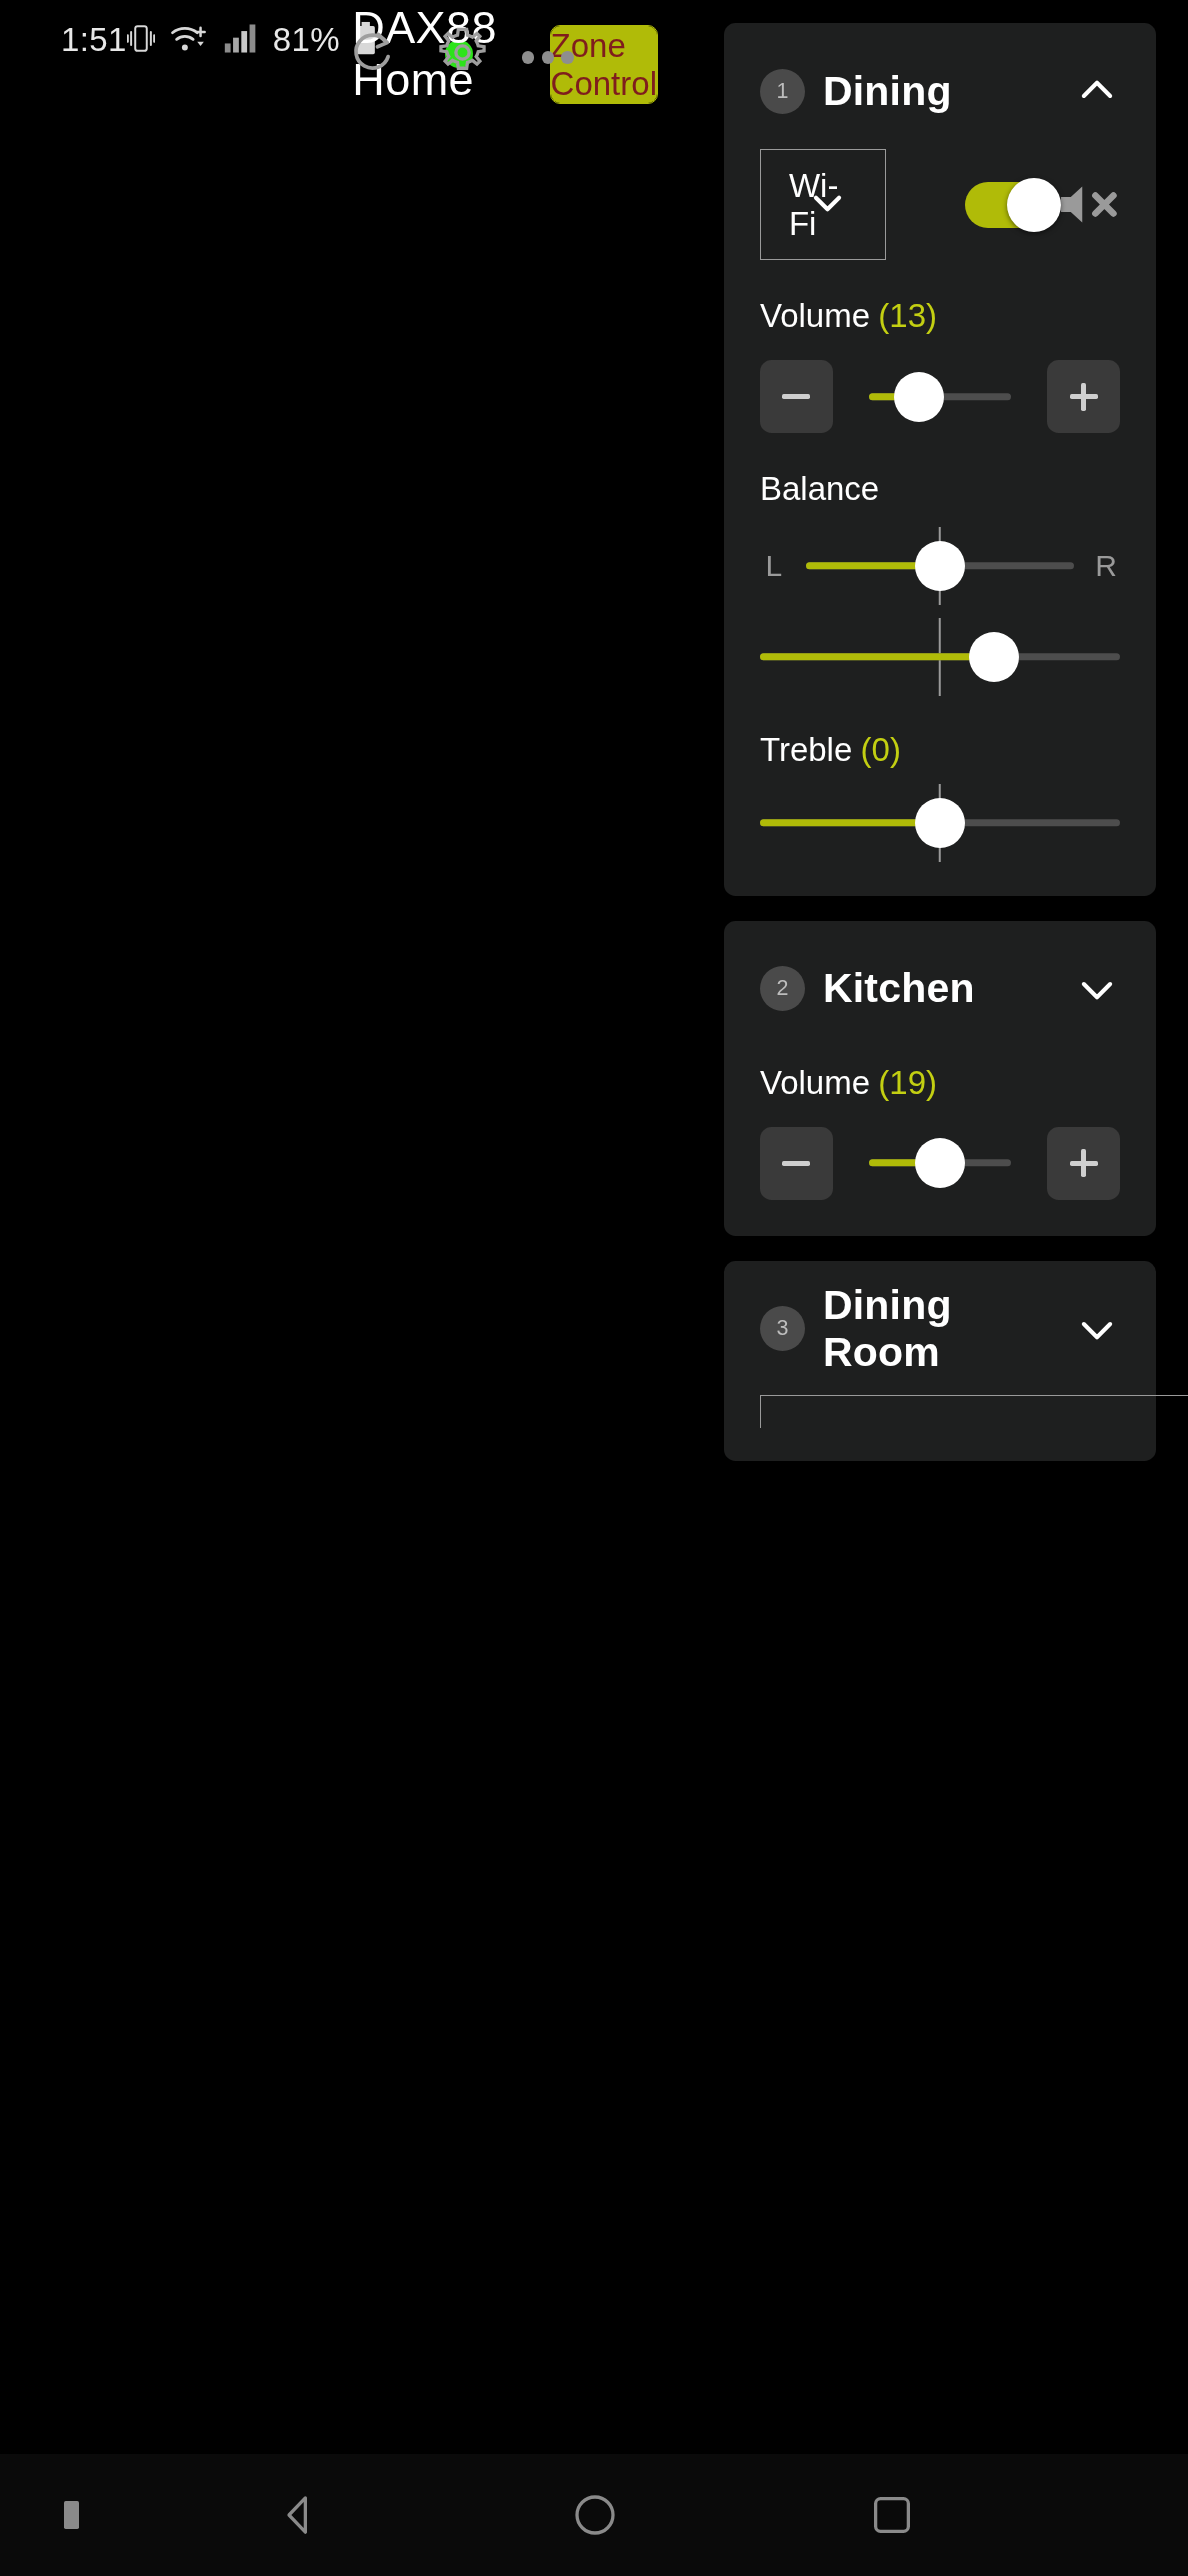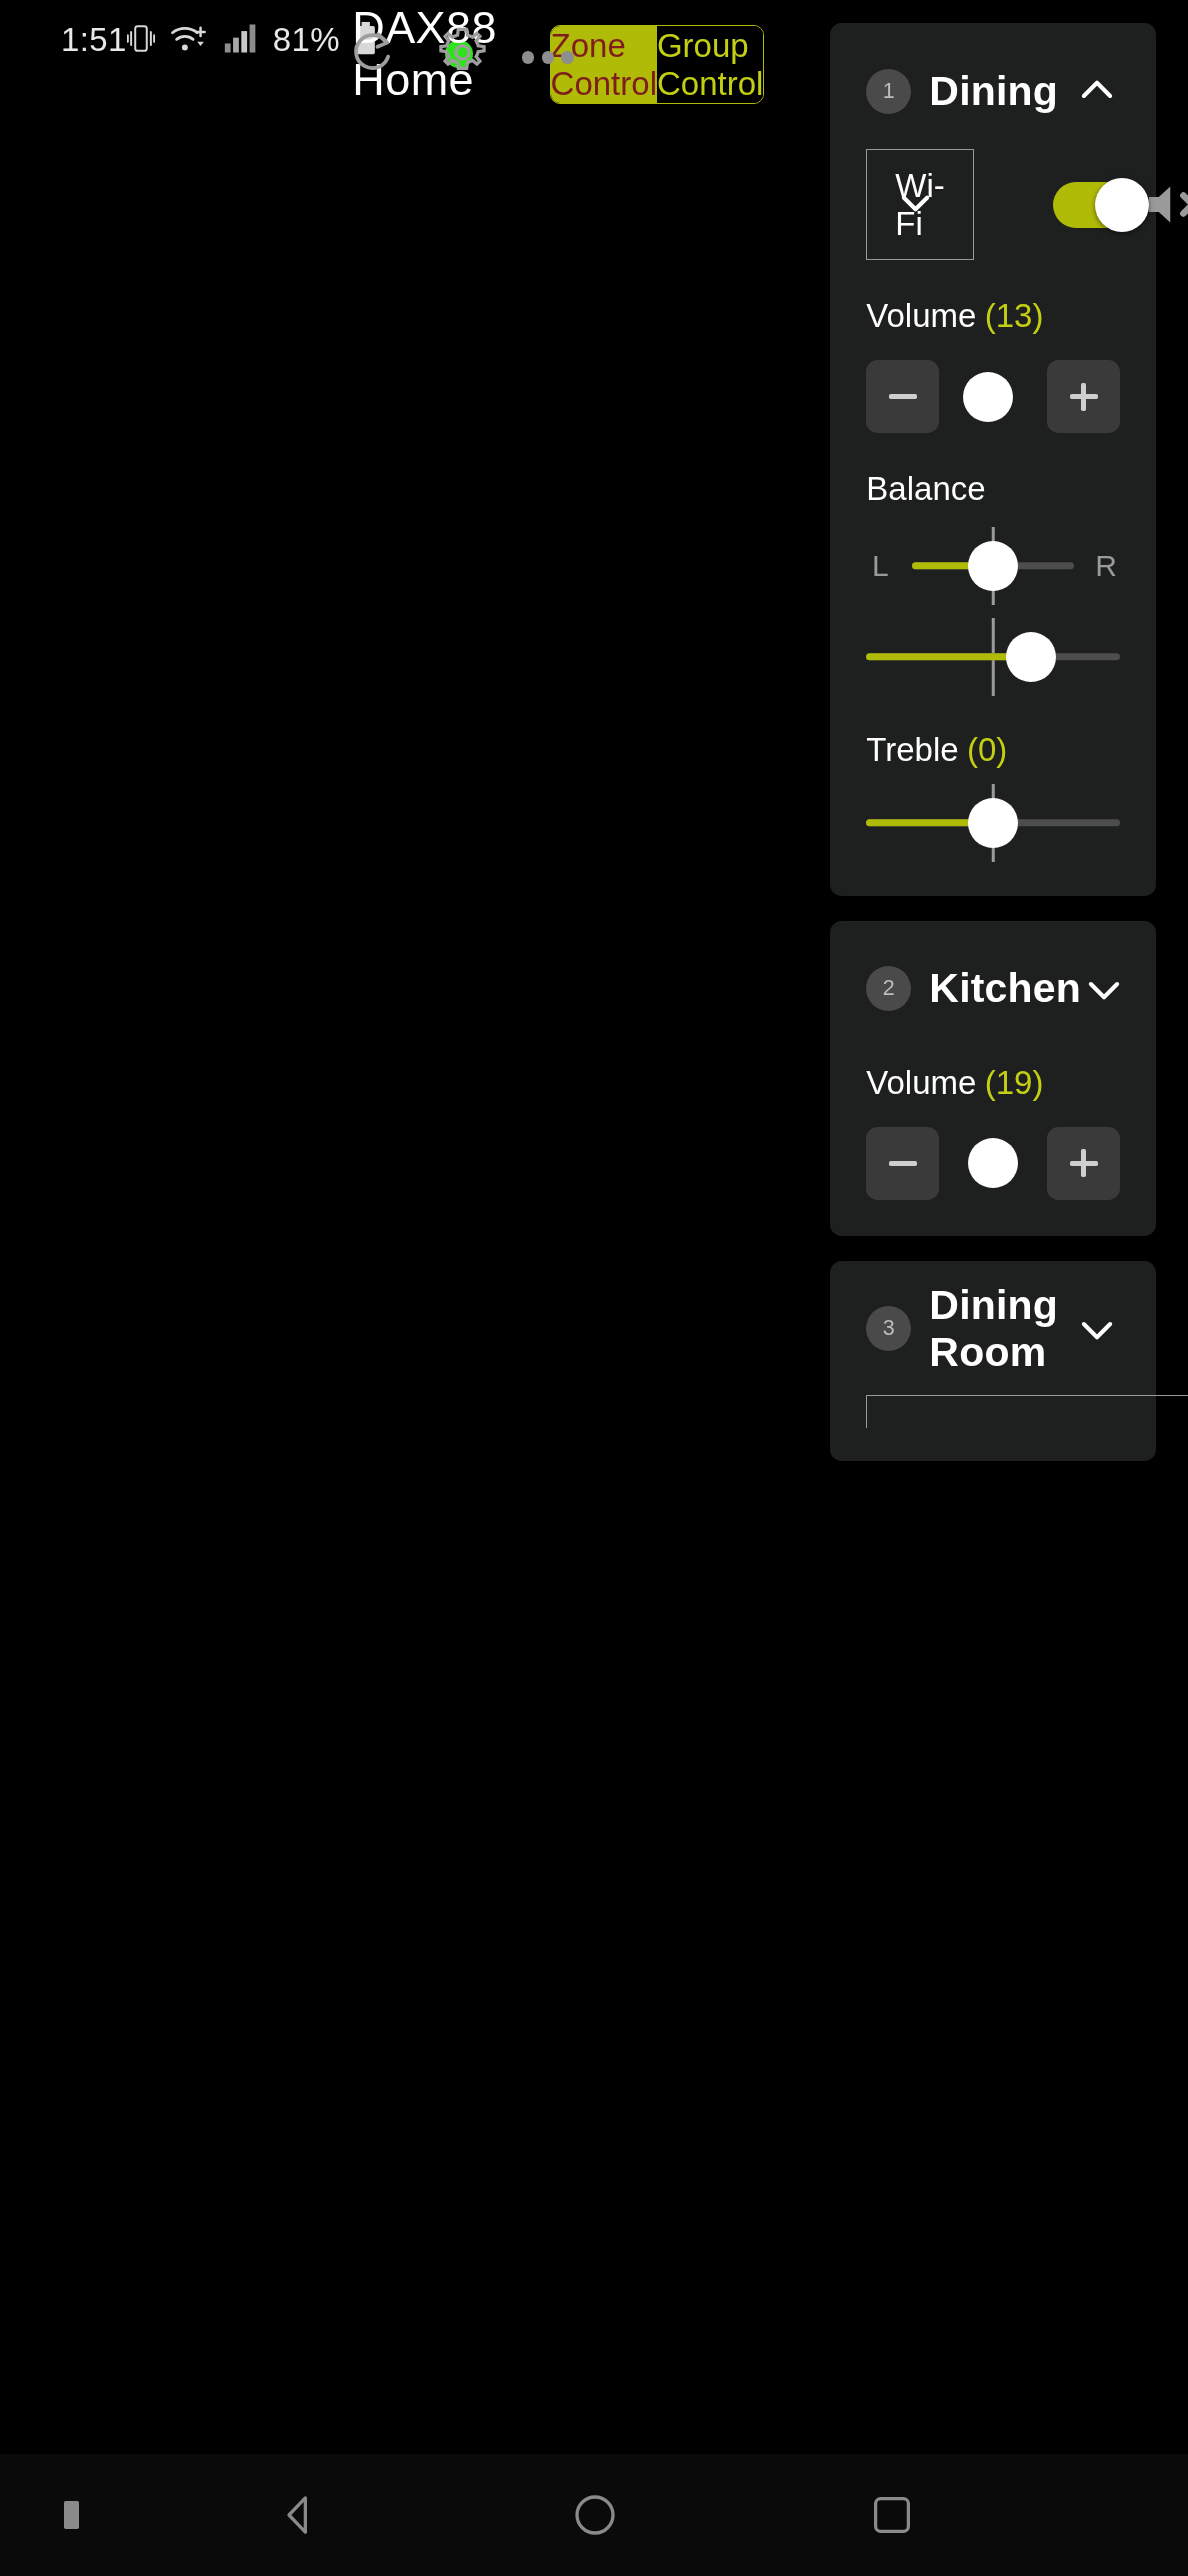--- a/index.html
+++ b/index.html
@@ -204,21 +204,20 @@
             <path d="M32 4 l5 0 l1 7 a22 22 0 0 1 6 2.5 l5.5-4.5 l3.5 3.5 l-4.5 5.5 a22 22 0 0 1 2.5 6 l7 1 l0 5 l-7 1 a22 22 0 0 1-2.5 6 l4.5 5.5 l-3.5 3.5 l-5.5-4.5 a22 22 0 0 1-6 2.5 l-1 7 l-5 0 l-5 0 l-1-7 a22 22 0 0 1-6-2.5 l-5.5 4.5 l-3.5-3.5 l4.5-5.5 a22 22 0 0 1-2.5-6 l-7-1 l0-5 l7-1 a22 22 0 0 1 2.5-6 l-4.5-5.5 l3.5-3.5 l5.5 4.5 a22 22 0 0 1 6-2.5 l1-7 l5 0 z"></path>
           </g>
         </svg>
       </span>
     </div>
   </div>
 
   <div class="tabwrap">
     <div class="tabbar">
       <div class="tab active">Zone Control</div>
-      <div class="tab inactive">Group Control</div>
     </div>
   </div>
 
   <div class="content">
 
     <div class="card">
       <div class="zone-head">
         <div class="zone-badge">1</div>
         <div class="zone-name">Dining</div>
         <div class="zone-chev">

